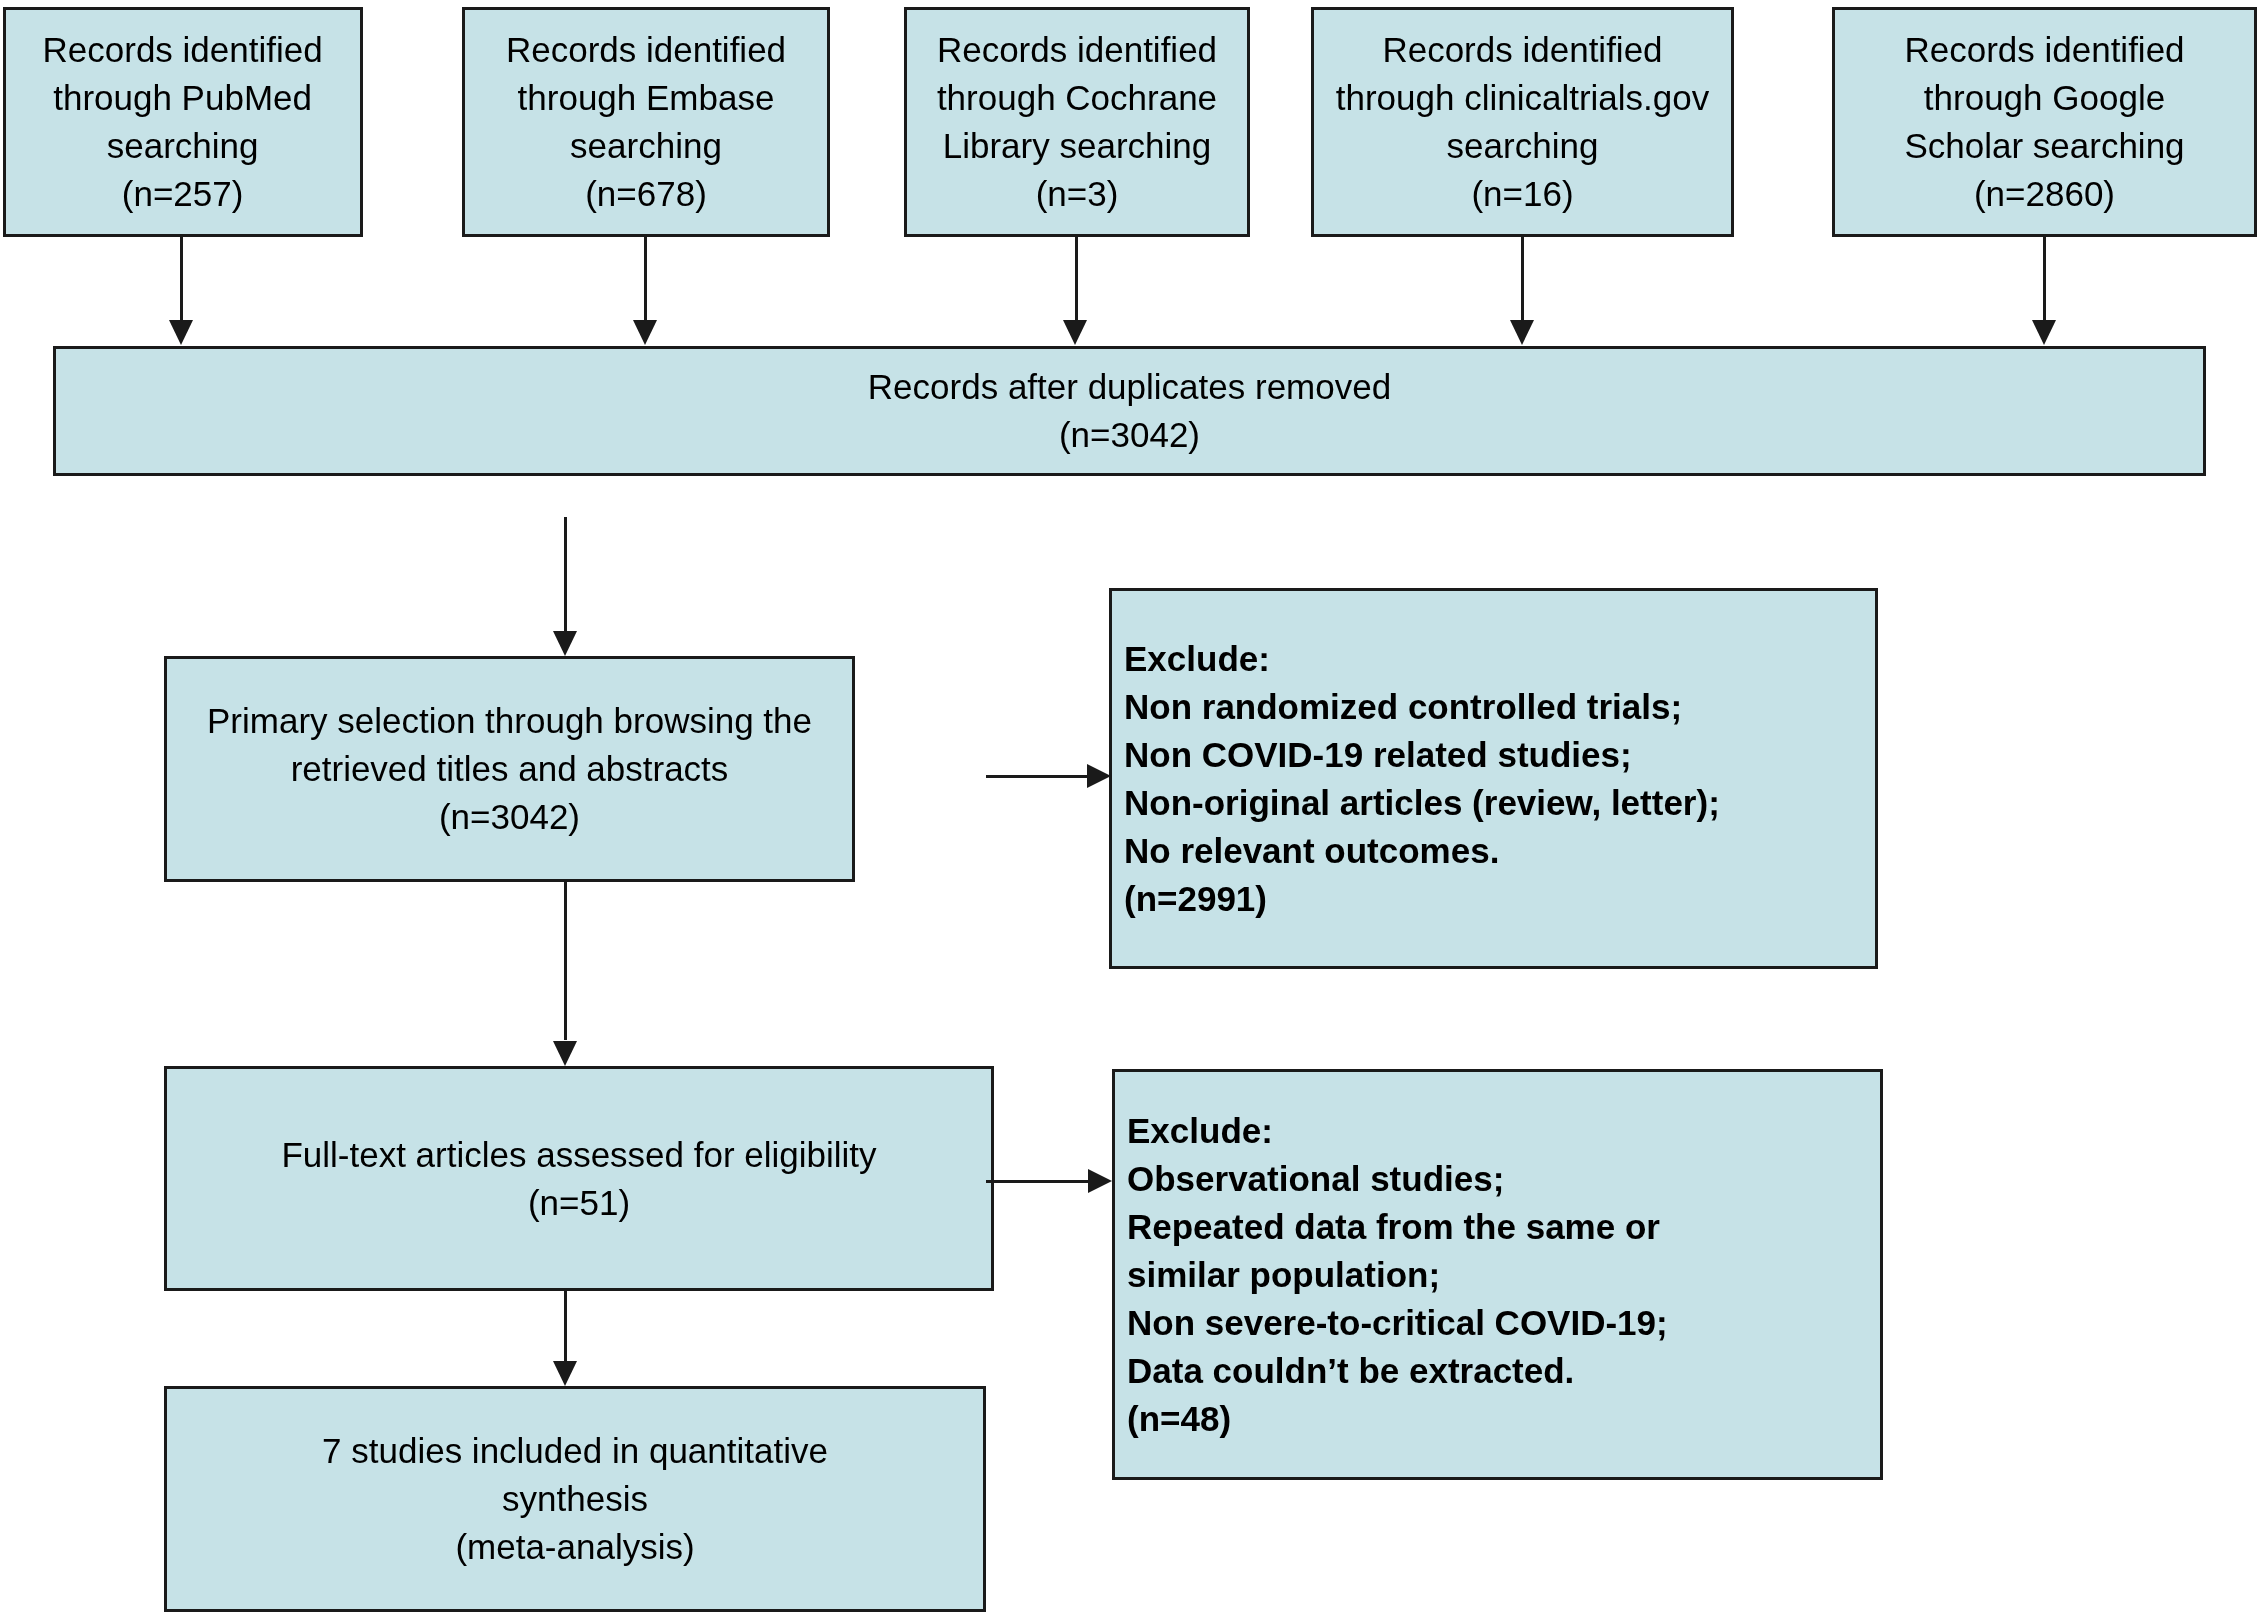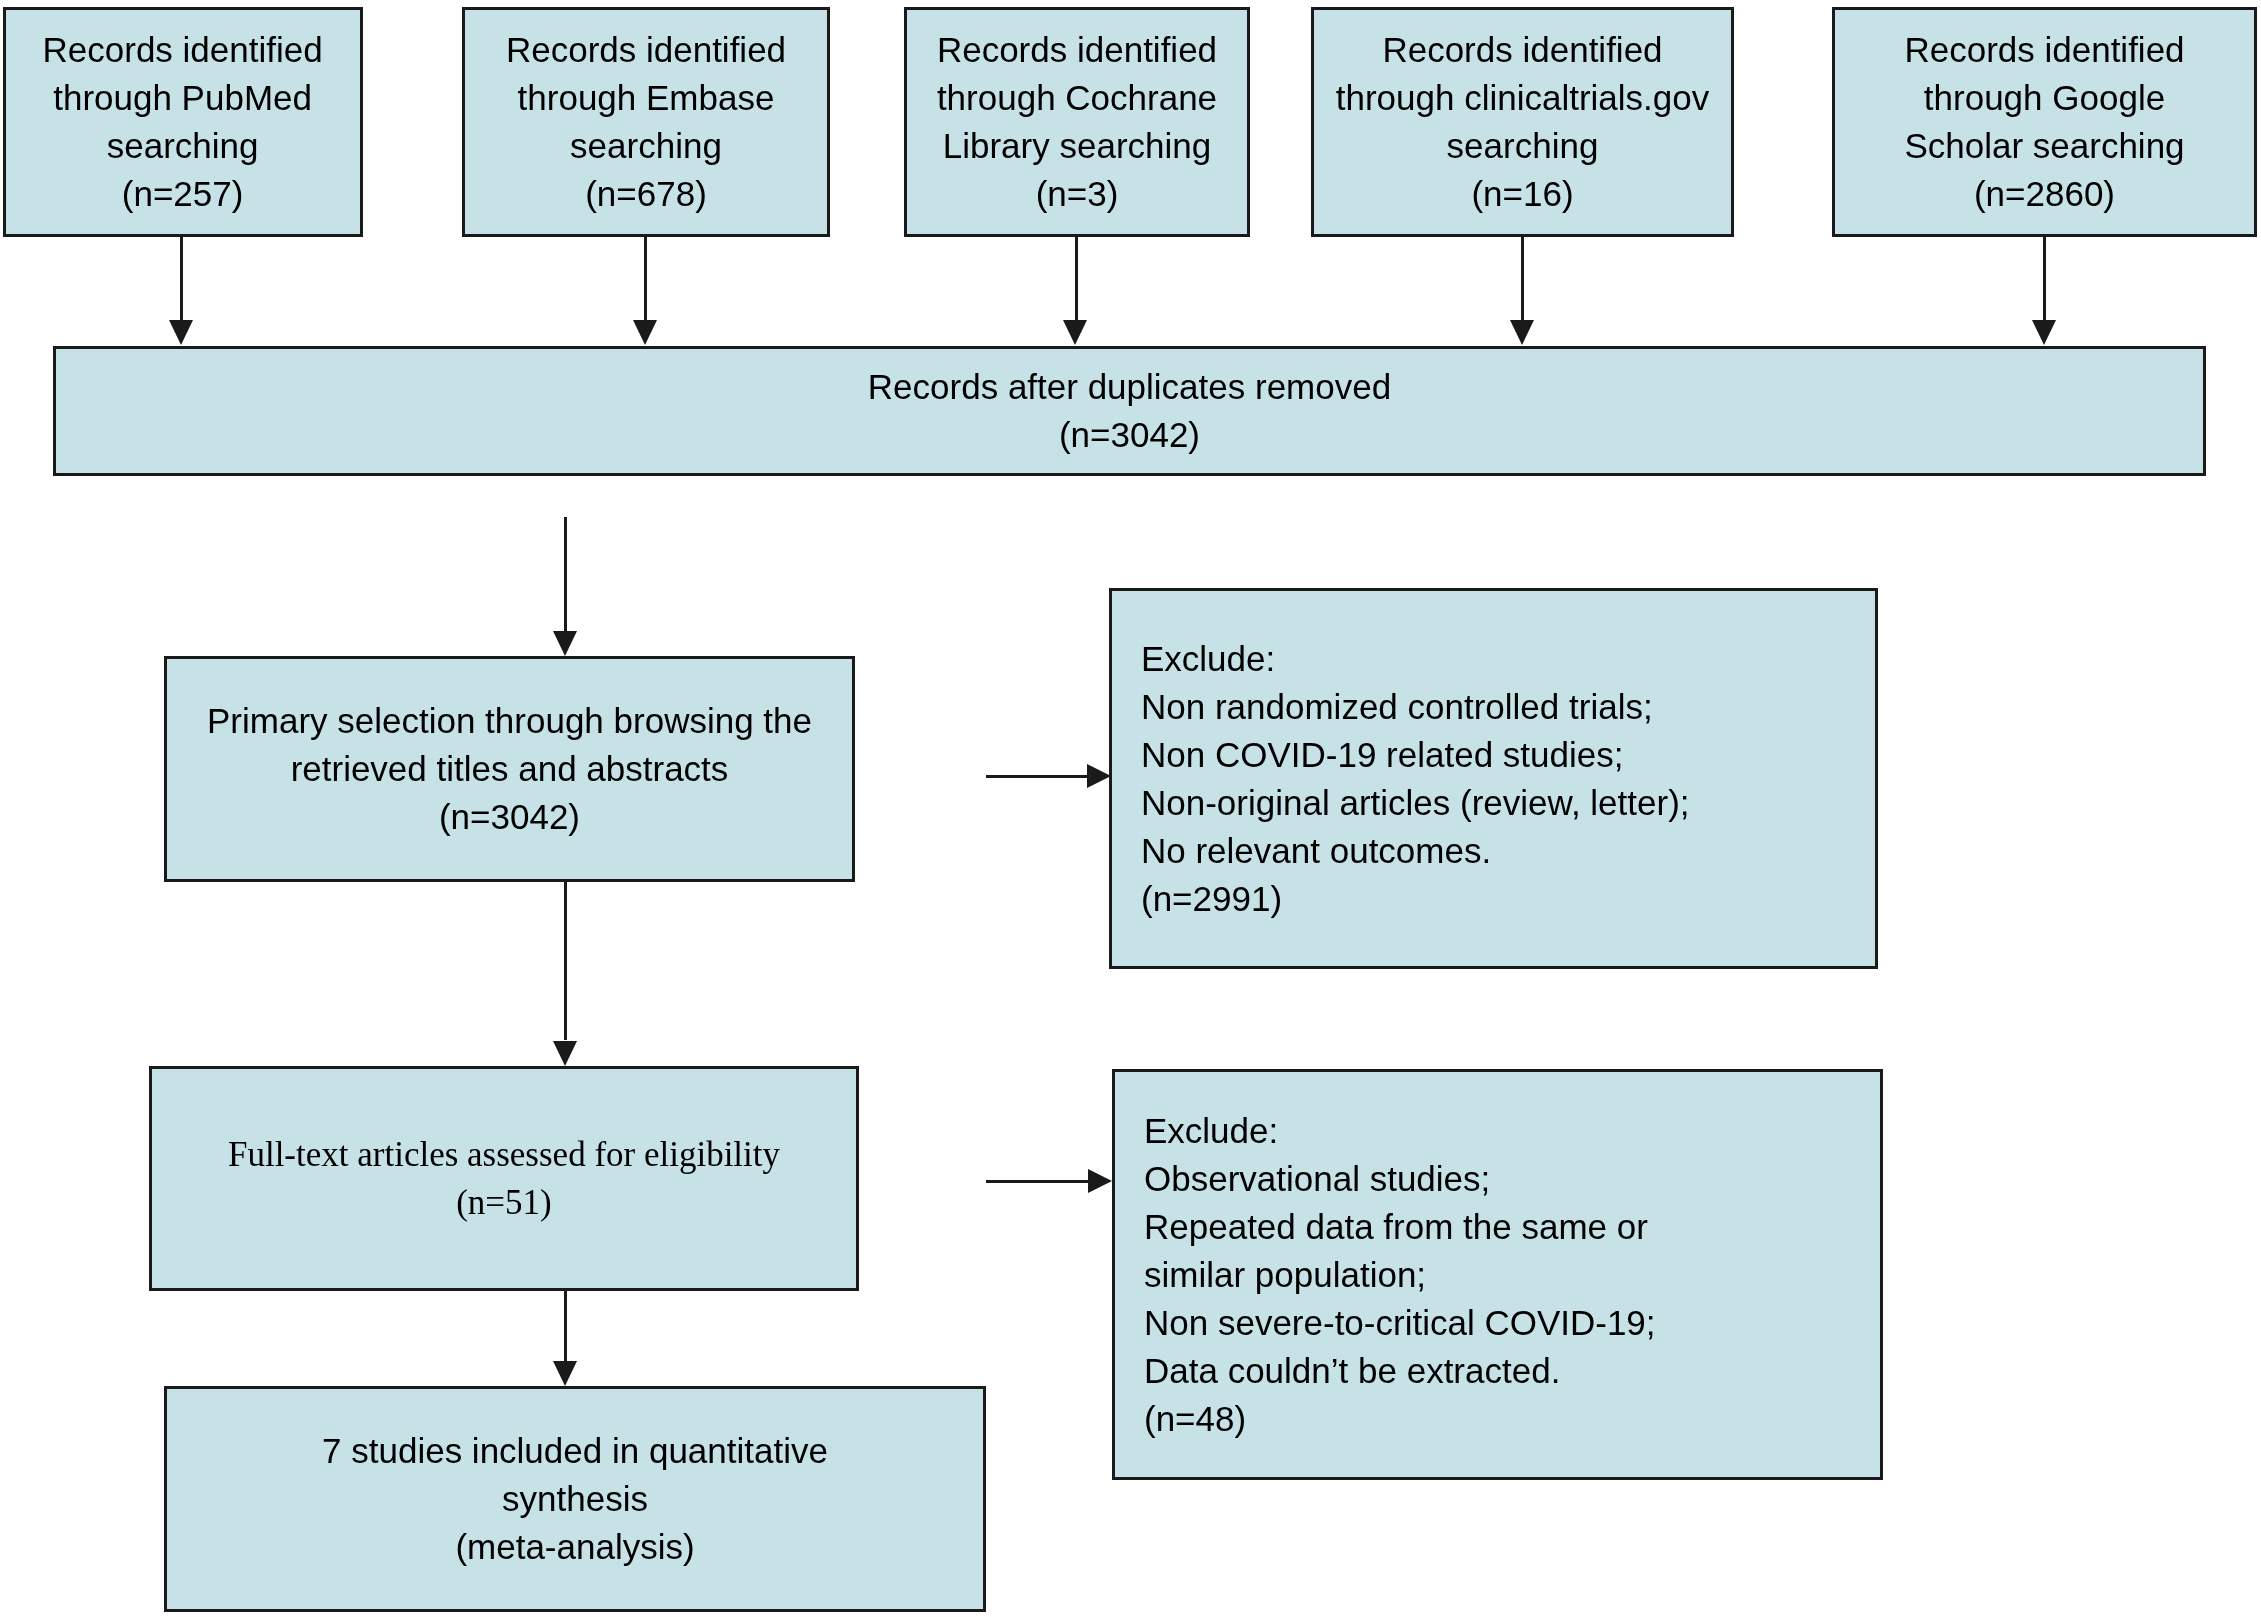--- a/index.html
+++ b/index.html
@@ -31,22 +31,23 @@
   }
   .centered .box-text {
     text-align: center;
     padding: 0 5.1px;
   }
   .lefty {
     justify-content: flex-start;
   }
   .lefty .box-text {
     text-align: left;
-    padding-left: 29px;
+    padding-left: 12px;
     padding-right: 8.5px;
+    font-weight: bold;
   }
   .vline {
     position: absolute;
     width: 3.4px;
     background: #1a1a1a;
   }
   .hline {
     position: absolute;
     height: 3.4px;
     background: #1a1a1a;
@@ -145,21 +146,21 @@
 Non randomized controlled trials;
 Non COVID-19 related studies;
 Non-original articles (review, letter);
 No relevant outcomes.
 (n=2991)</div>
   </div>
 
   <div class="vline" style="left:564px; top:882px; height:158px;"></div>
   <div class="head-down" style="left:553px; top:1041px;"></div>
 
-  <div class="box centered" style="left:149px; top:1066px; width:710px; height:225px;font-family:Liberation Serif, serif;">
+  <div class="box centered" style="left:164px; top:1066px; width:830px; height:225px;">
     <div class="box-text">Full-text articles assessed for eligibility
 (n=51)</div>
   </div>
 
   <div class="hline" style="left:986px; top:1180px; width:104px;"></div>
   <div class="head-right" style="left:1088px; top:1169px;"></div>
 
   <div class="box lefty" style="left:1112px; top:1069px; width:771px; height:411px;">
     <div class="box-text">Exclude:
 Observational studies;

